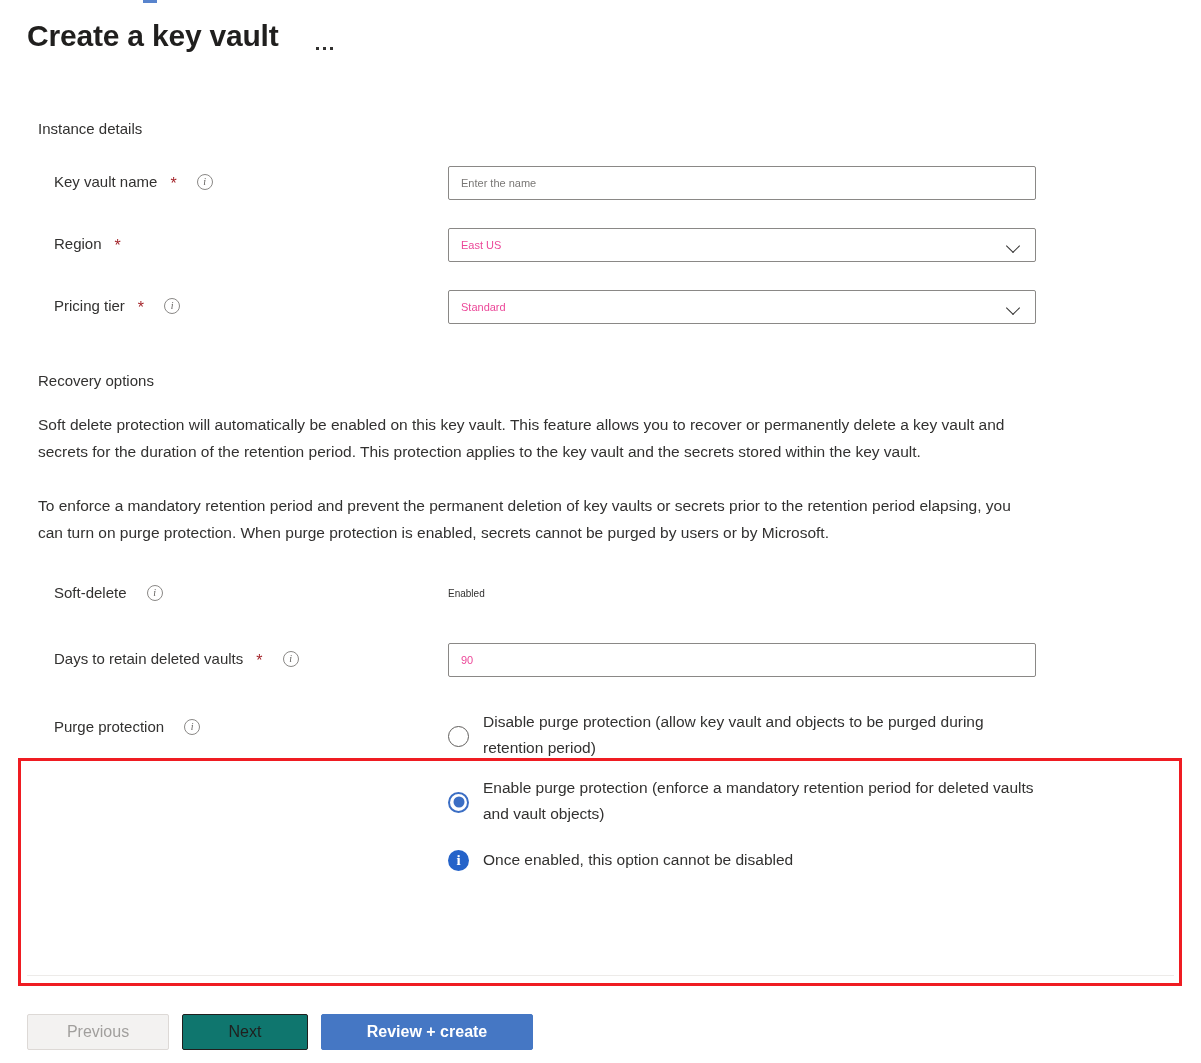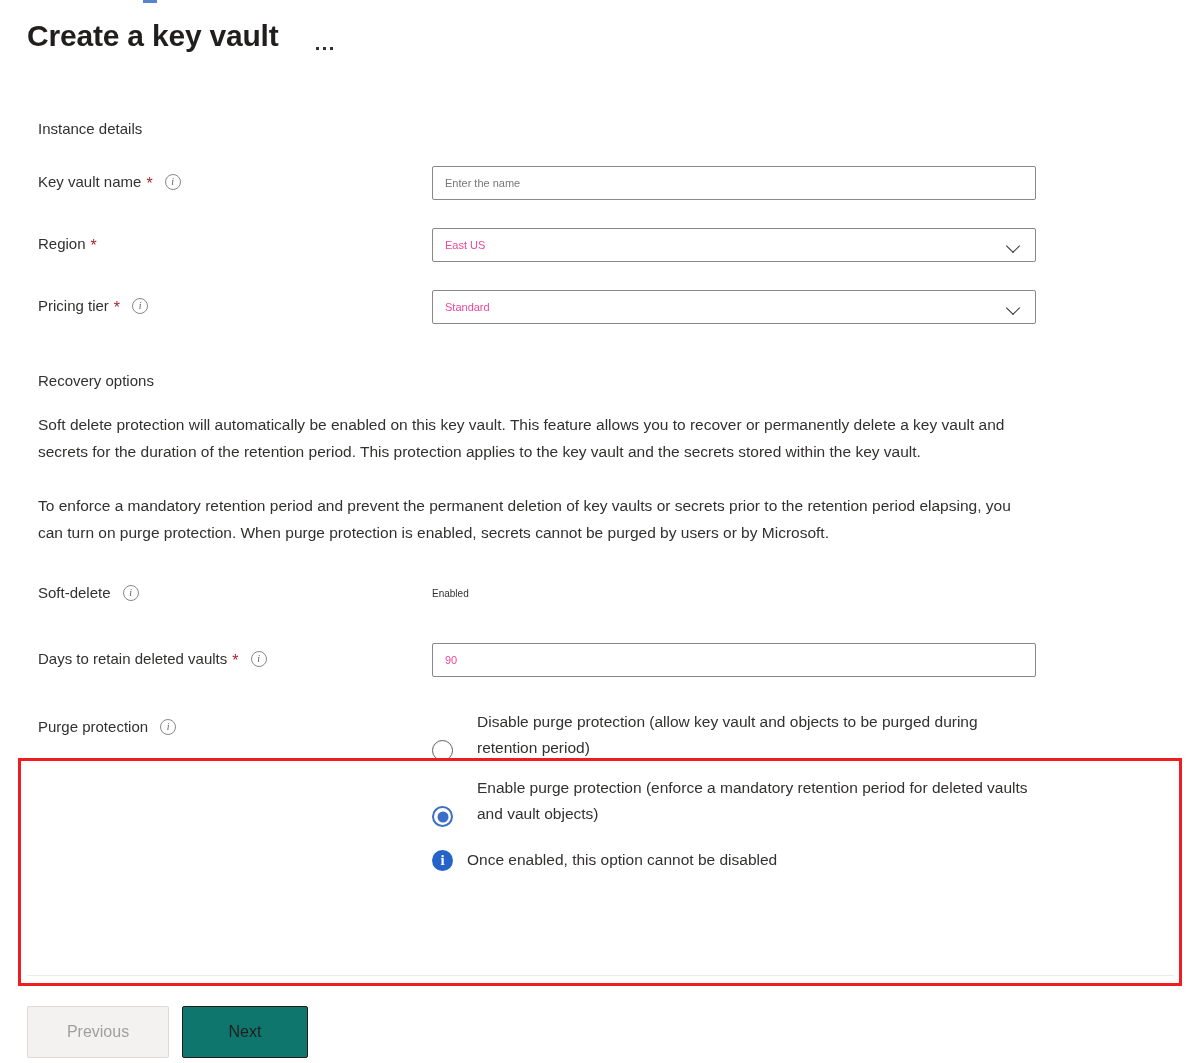--- a/index.html
+++ b/index.html
@@ -81,22 +81,23 @@
     padding-right: 27px;
   }
   .field-label {
     width: 394px;
     flex: 0 0 394px;
     font-size: 15px;
     color: #323130;
     line-height: 20px;
     display: flex;
     align-items: center;
-    gap: 0;
+    gap: 8px;
     padding-top: 6px;
+    margin-left: 16px;
   }
   .field-label .req {
     color: #a4262c;
     font-size: 16px;
     margin-left: 5px;
     line-height: 1;
     position: relative;
     top: 2px;
   }
   .info-icon {
@@ -187,22 +188,22 @@
     left: 27px;
     top: 975px;
     width: 1147px;
     height: 1px;
     background: #edebe9;
   }
 
   .radio-group { display: flex; flex-direction: column; gap: 14px; }
   .radio-option {
     display: flex;
-    align-items: flex-end;
-    gap: 24px;
+    align-items: center;
+    gap: 14px;
     cursor: pointer;
   }
   .radio-mark {
     width: 21px;
     height: 21px;
     border-radius: 50%;
     border: 1.6px solid #605e5c;
     background: #fff;
     flex: 0 0 auto;
     margin-top: 2px;
@@ -258,21 +259,21 @@
     bottom: 0;
     width: 1201px;
     height: 63px;
     background: #fff;
     display: flex;
     align-items: center;
     gap: 13px;
     padding-left: 27px;
   }
   .btn {
-    height: 52px;
+    height: 36px;
     min-width: 142px;
     font-family: "Liberation Sans", sans-serif;
     font-size: 16px;
     border-radius: 2px;
     cursor: pointer;
     display: inline-flex;
     align-items: center;
     justify-content: center;
     padding: 16px 16px;
   }
@@ -403,13 +404,14 @@
   </div>
 
 </div>
 
 <div class="divider"></div>
 <div class="highlight-box"></div>
 
 <div class="footer">
   <div class="btn btn-disabled">Previous</div>
   <div class="btn btn-secondary">Next</div>
+  <div class="btn btn-primary">Review + create</div>
 </div>
 
 </body></html>

